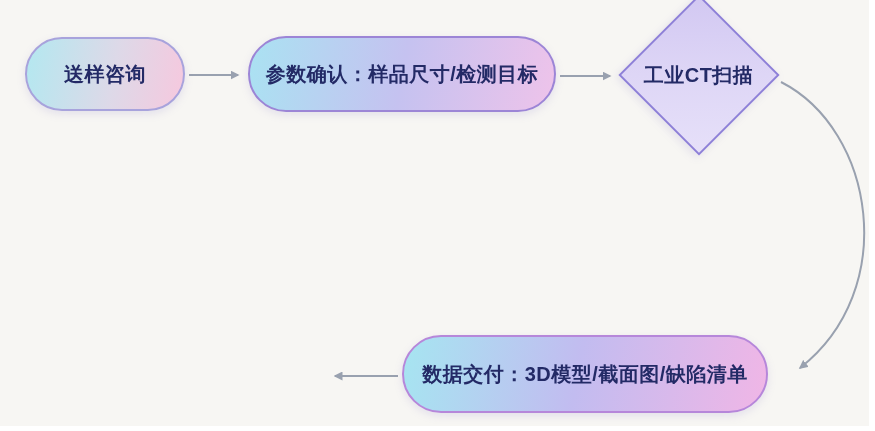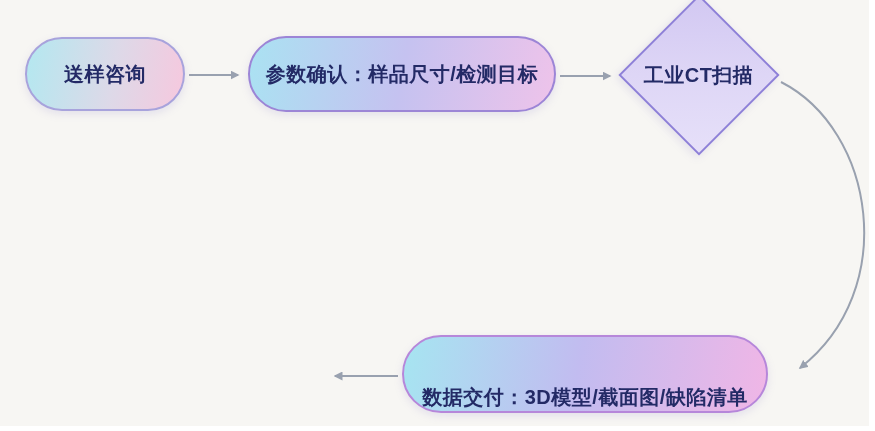--- a/index.html
+++ b/index.html
@@ -40,21 +40,20 @@
     transform: rotate(45deg);
     background: linear-gradient(135deg, #d2c8f2 0%, #ded6f6 50%, #e6e0f9 100%);
     border: 2px solid #8d7fd8;
     box-shadow: 0 3px 8px rgba(140,130,200,0.18);
   }
   .node-diamond .label { transform: rotate(-45deg); }
   .node-delivery {
     left: 402px; top: 335px; width: 366px; height: 78px;
     background: linear-gradient(100deg, #a6e5f1 0%, #c2bcf0 48%, #f0b6e6 100%);
     border: 2px solid #b687da;
-    align-items: flex-end;
   }
   .node-report {
     left: 23px; top: 337px; width: 299px; height: 75px;
     background: linear-gradient(100deg, #ace9ef 0%, #ecdcda 55%, #f6c3da 100%);
     border: 2px solid #bd9ed4;
   }
   .edges { position: absolute; left: 0; top: 0; width: 875px; height: 431px; pointer-events: none; }
   .edge-strip { position: absolute; background: #ffffff; }
   .strip-right  { right: 0; top: 0; width: 6px; height: 431px; }
   .strip-bottom { left: 0; bottom: 0; width: 875px; height: 5px; }

